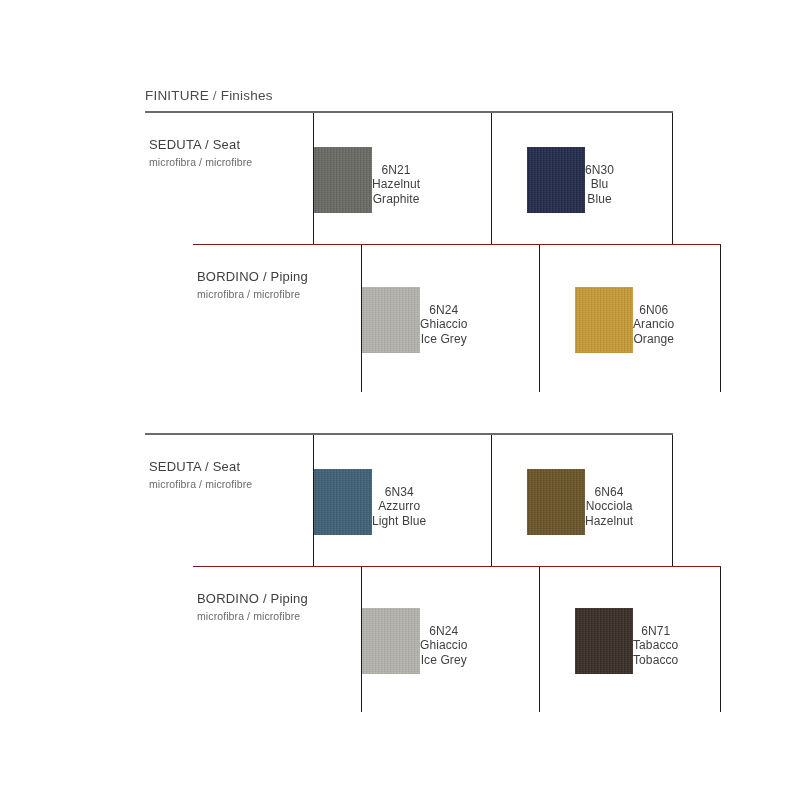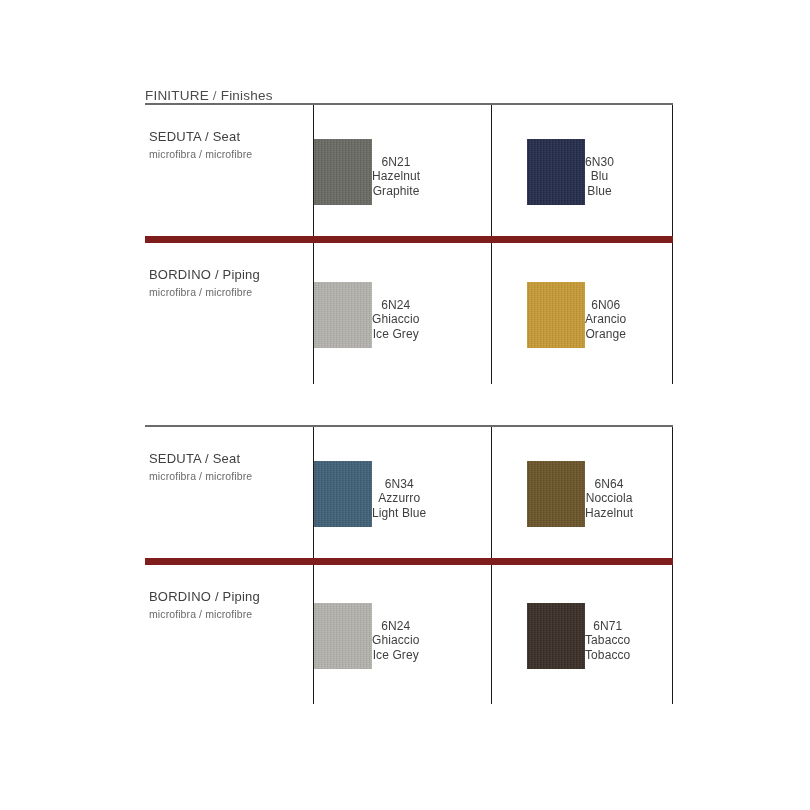--- a/index.html
+++ b/index.html
@@ -21,42 +21,42 @@
     left: 145px;
     top: 88px;
     width: 528px;
   }
 
   
   .finiture-head {
     font-size: 13.5px;
     color: #4a4a4a;
     letter-spacing: 0.2px;
-    padding-bottom: 0;
+    padding-bottom: 8px;
     white-space: nowrap;
   }
   .finiture-head .it { color: #4a4a4a; }
   .finiture-head .sep { color: #6f6f6f; }
   .finiture-head .en { color: #4a4a4a; }
 
   
   .block {
     border-top: 2px solid #6b6b6b;
     width: 528px;
     box-sizing: border-box;
   }
   .block.second { margin-top: 41px; }
 
   .row {
     display: flex;
     width: 100%;
     box-sizing: border-box;
     position: relative;
   }
-  .row.divided { border-top: 7px solid #7f1d1d; }
+  .row.divided { border-top: 1px solid #7f1d1d; margin-left: 48px; }
 
   .cell-label {
     width: 168px;
     box-sizing: border-box;
     padding: 24px 0 0 4px;
     flex: 0 0 168px;
   }
   .cell-swatch {
     width: 178px;
     flex: 0 0 178px;

